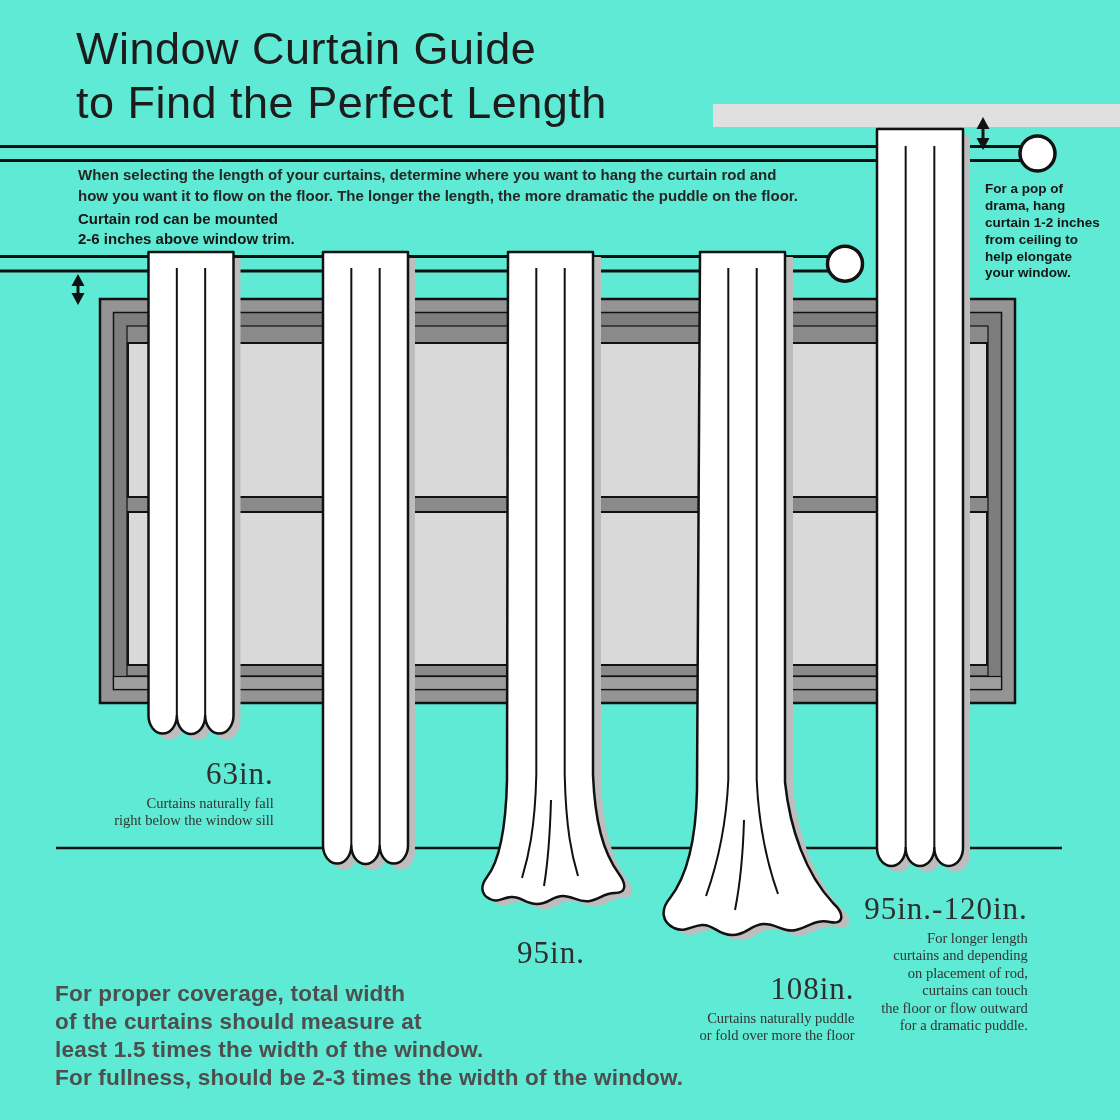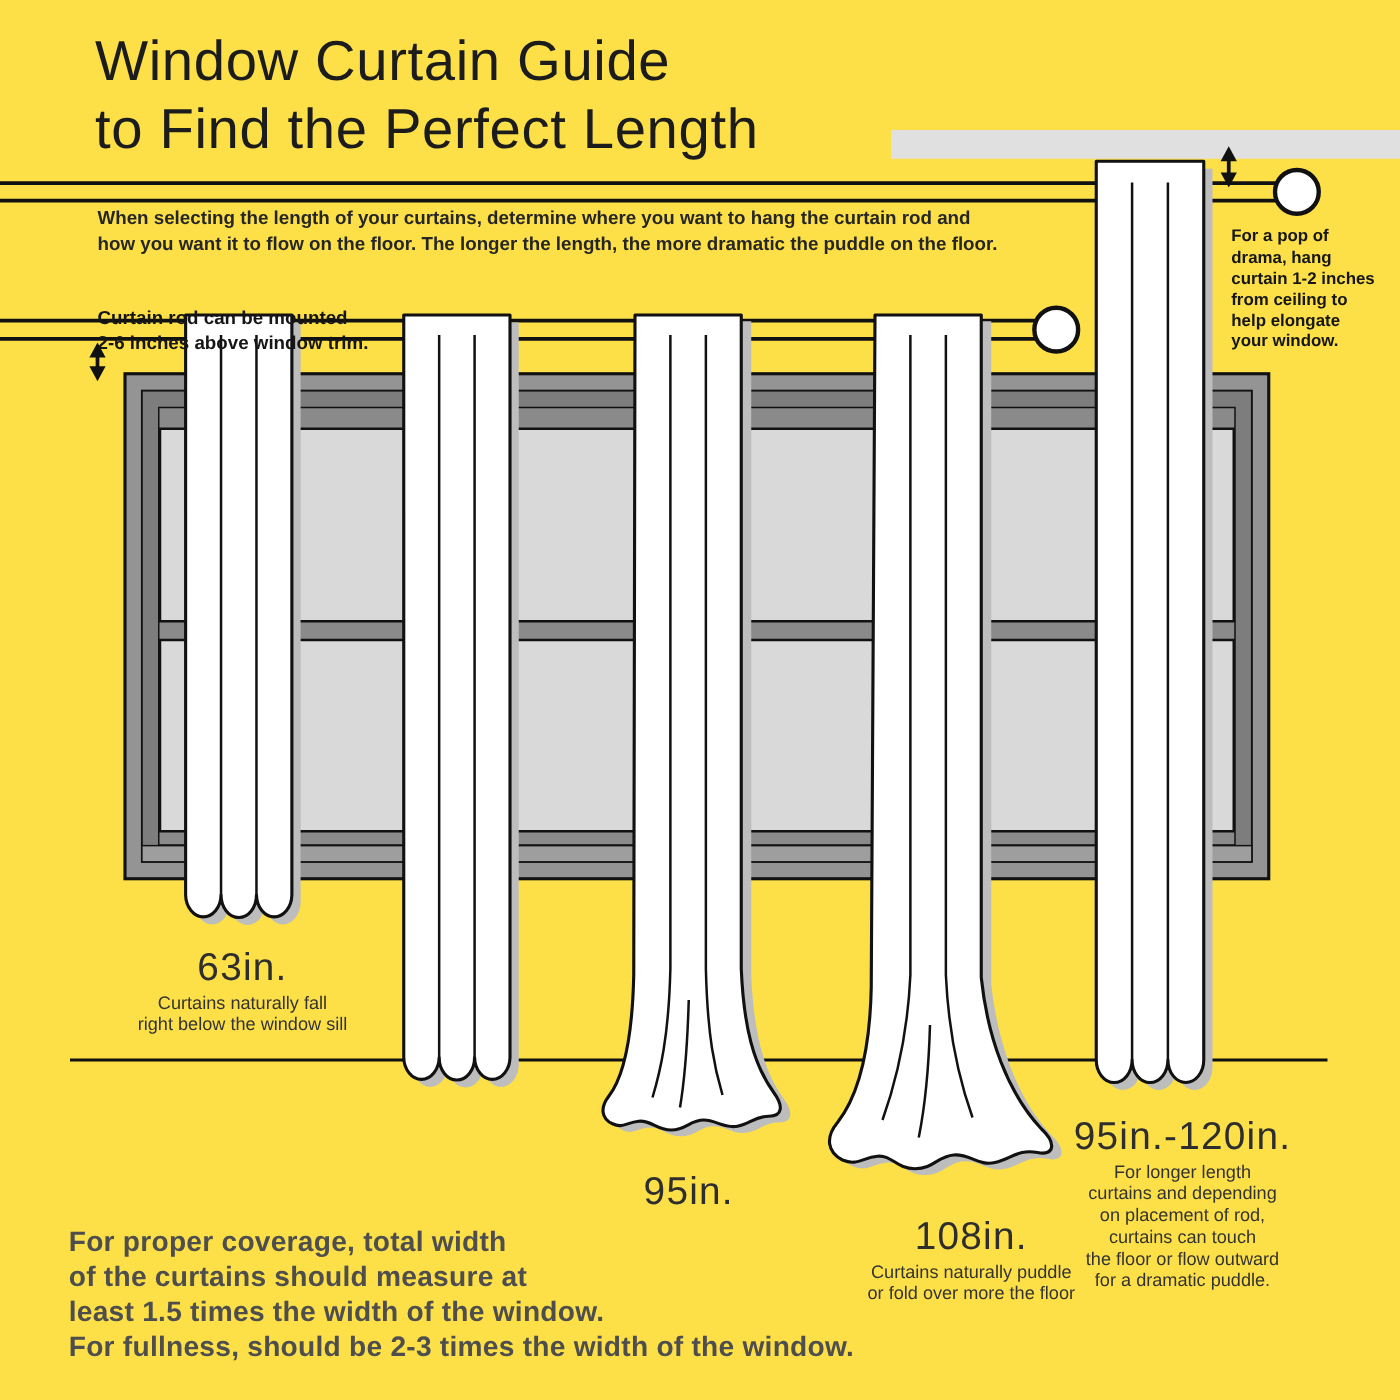--- a/index.html
+++ b/index.html
@@ -1,29 +1,29 @@
 <!DOCTYPE html>
 <html><head>
 <meta charset="utf-8">
 <style>
   html,body{margin:0;padding:0;background:#fff;}
   .stage{
-    position:relative;width:1120px;height:1120px;background:#fde047;overflow:hidden;
+    position:relative;width:1120px;height:1120px;background:#5eead4;overflow:hidden;
     font-family:"Liberation Sans", sans-serif;color:#1c1c1c;
   }
   .stage svg{position:absolute;left:0;top:0;}
   .txt{position:absolute;white-space:pre-line;font-weight:bold;}
   .title{
     left:76px;top:22px;font-size:45px;line-height:1.2;letter-spacing:.5px;
     color:#1c1c1c;font-weight:400;
   }
   .intro{left:78px;top:164px;width:760px;font-size:15px;line-height:1.4;color:#262626;}
-  .rod-note{left:78px;top:209px;font-size:15px;font-weight:bold;line-height:1.35;color:#161616;margin-top:36px;}
+  .rod-note{left:78px;top:209px;font-size:15px;font-weight:bold;line-height:1.35;color:#161616;}
   .ceiling-tip{left:985px;top:181px;width:140px;font-size:13.5px;font-weight:bold;line-height:1.25;color:#161616;}
-  .len-label{position:absolute;text-align:center;transform:translateX(-50%);}
+  .len-label{position:absolute;text-align:right;transform:translateX(-50%);font-family:Liberation Serif, serif;}
   .len-size{font-size:31px;letter-spacing:1px;color:#2e2e2e;white-space:pre-line;}
   .len-desc{font-size:14.5px;line-height:1.2;color:#333;margin-top:3px;white-space:pre-line;}
   .width-note{
     left:55px;top:980px;font-size:22.5px;font-weight:bold;line-height:1.24;
     color:#4e4e4e;letter-spacing:.2px;
   }
 </style>
 </head>
 <body>
 

